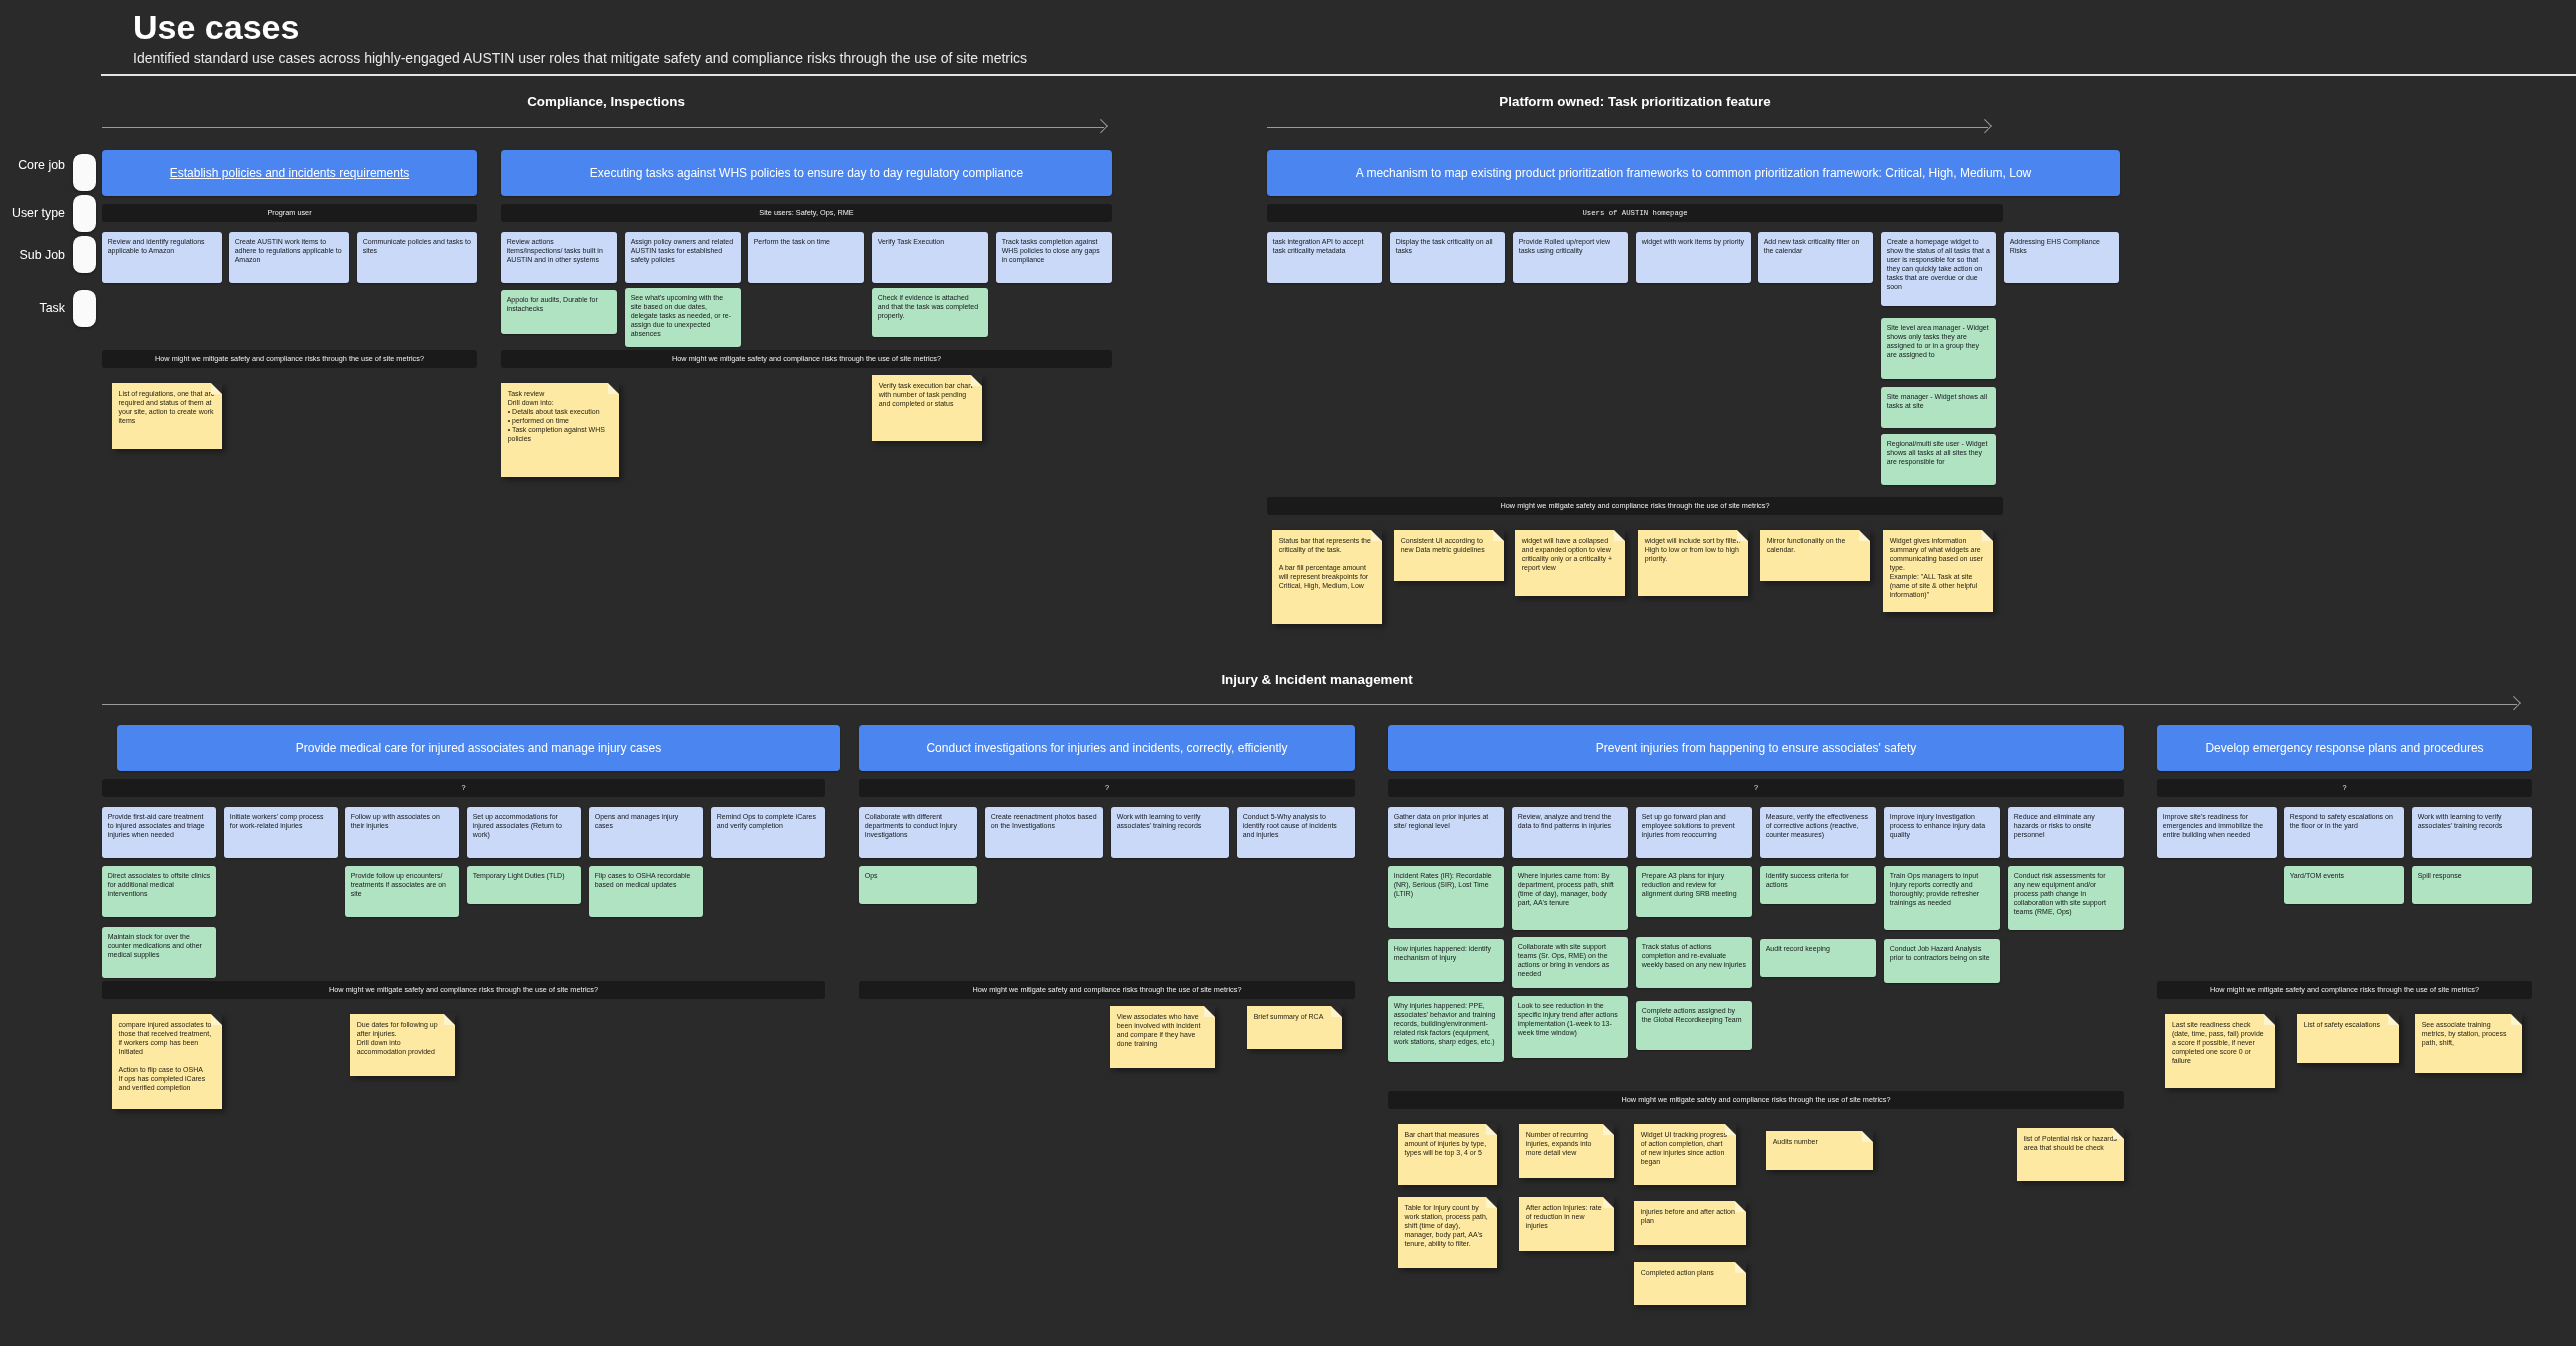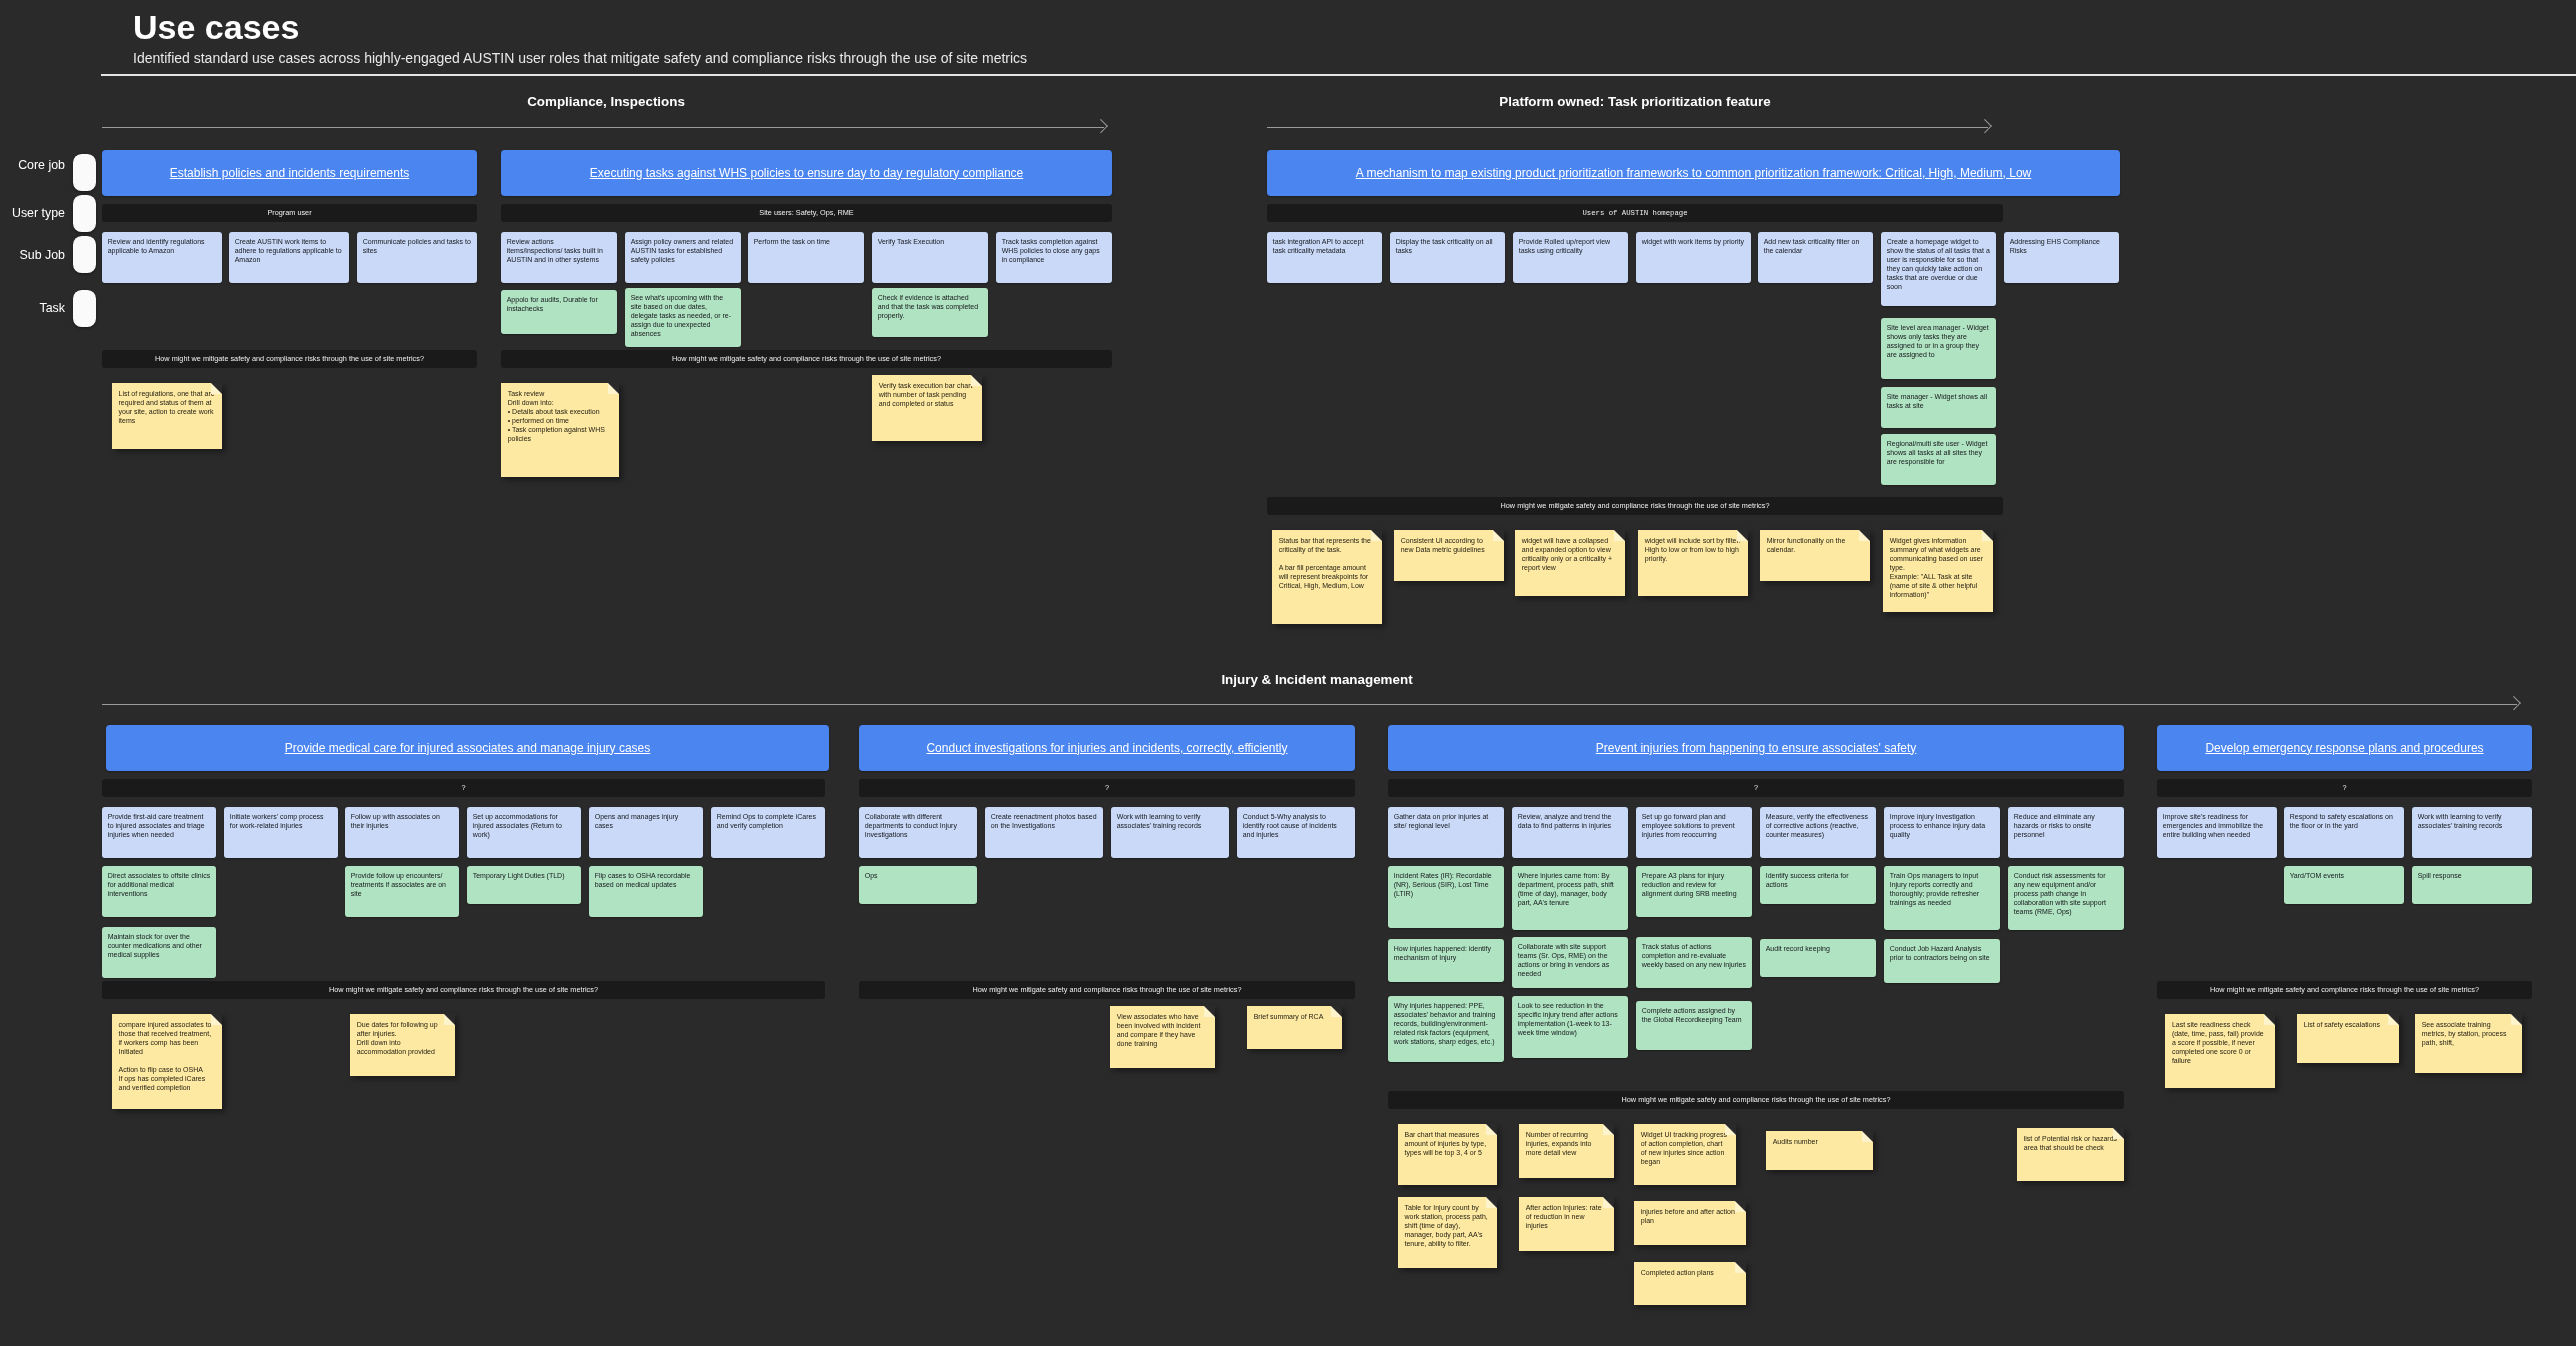--- a/index.html
+++ b/index.html
@@ -17,21 +17,21 @@
   .lane-pill{position:absolute;left:73px;width:23px;height:37px;border-radius:8.6px;background:#fafafa;box-shadow:0 1px 2.9px rgba(0,0,0,.45);}
   .section-title{position:absolute;width:382px;text-align:center;font-size:13.4px;font-weight:700;color:#ffffff;}
   .flow-arrow{position:absolute;height:9.6px;border-top:1.9px solid #9b9b9b;}
   .flow-arrow::after{content:"";position:absolute;right:-1.9px;top:-6.7px;width:8.6px;height:8.6px;
     border-top:1.9px solid #9b9b9b;border-right:1.9px solid #9b9b9b;transform:rotate(45deg);}
   .group{position:absolute;}
   .group > div{position:absolute;box-sizing:border-box;}
   .corejob{
     background:var(--core_job_blue,#4a85f0);color:#ffffff;border-radius:3.8px;
     display:flex;align-items:center;justify-content:center;text-align:center;
-    font-size:12px;line-height:1.25;padding:0 13.4px;box-shadow:0 1px 1.9px rgba(0,0,0,.3);text-decoration:underline;
+    font-size:12px;line-height:1.25;padding:0 13.4px;box-shadow:0 1px 1.9px rgba(0,0,0,.3);
   }
   .corejob.underline{text-decoration:underline;}
   .bar{
     background:var(--bar_dark,#1a1a1a);color:#f0f0f0;border-radius:2.9px;
     display:flex;align-items:center;justify-content:center;text-align:center;
     font-size:7.3px;line-height:1.1;padding:0 7.6px;
   }
   .card{
     border-radius:2.9px;padding:4.8px 5.7px;font-size:7px;line-height:1.3;color:#15181d;
     overflow:hidden;box-shadow:0 1px 1.9px rgba(0,0,0,.3);
@@ -120,21 +120,21 @@
 
 A bar fill percentage amount will represent breakpoints for Critical, High, Medium, Low</div>
       <div class="sticky" style="left: 127px; top: 380px; width: 110px; height: 51px;">Consistent UI according to new Data metric guidelines</div>
       <div class="sticky" style="left: 248px; top: 380px; width: 110px; height: 66px;">widget will have a collapsed and expanded option to view criticality only or a criticality + report view</div>
       <div class="sticky" style="left: 371px; top: 380px; width: 110px; height: 66px;">widget will include sort by filter: High to low or from low to high priority.</div>
       <div class="sticky" style="left: 493px; top: 380px; width: 110px; height: 51px;">Mirror functionality on the calendar.</div>
       <div class="sticky" style="left: 616px; top: 380px; width: 110px; height: 82px;">Widget gives information summary of what widgets are communicating based on user type.
 Example: "ALL Task at site (name of site &amp; other helpful information)"</div>
     </div>
     <div class="group" style="left: 102px; top: 725px;">
-      <div class="corejob" style="left: 4px; top: 0px; width: 723px; height: 46px;">Provide medical care for injured associates and manage injury cases</div>
+      <div class="corejob" style="left: 15px; top: 0px; width: 723px; height: 46px;">Provide medical care for injured associates and manage injury cases</div>
       <div class="bar" style="left: 0px; top: 54px; width: 723px; height: 18px;">?</div>
       <div class="card blue" style="left: 0px; top: 82px; width: 114px; height: 51px;">Provide first-aid care treatment to injured associates and triage injuries when needed</div>
       <div class="card blue" style="left: 122px; top: 82px; width: 114px; height: 51px;">Initiate workers' comp process for work-related injuries</div>
       <div class="card blue" style="left: 243px; top: 82px; width: 114px; height: 51px;">Follow up with associates on their injuries</div>
       <div class="card blue" style="left: 365px; top: 82px; width: 114px; height: 51px;">Set up accommodations for injured associates (Return to work)</div>
       <div class="card blue" style="left: 487px; top: 82px; width: 114px; height: 51px;">Opens and manages injury cases</div>
       <div class="card blue" style="left: 609px; top: 82px; width: 114px; height: 51px;">Remind Ops to complete iCares and verify completion</div>
       <div class="card green" style="left: 0px; top: 141px; width: 114px; height: 51px;">Direct associates to offsite clinics for additional medical interventions</div>
       <div class="card green" style="left: 243px; top: 141px; width: 114px; height: 51px;">Provide follow up encounters/ treatments if associates are on site</div>
       <div class="card green" style="left: 365px; top: 141px; width: 114px; height: 38px;">Temporary Light Duties (TLD)</div>

